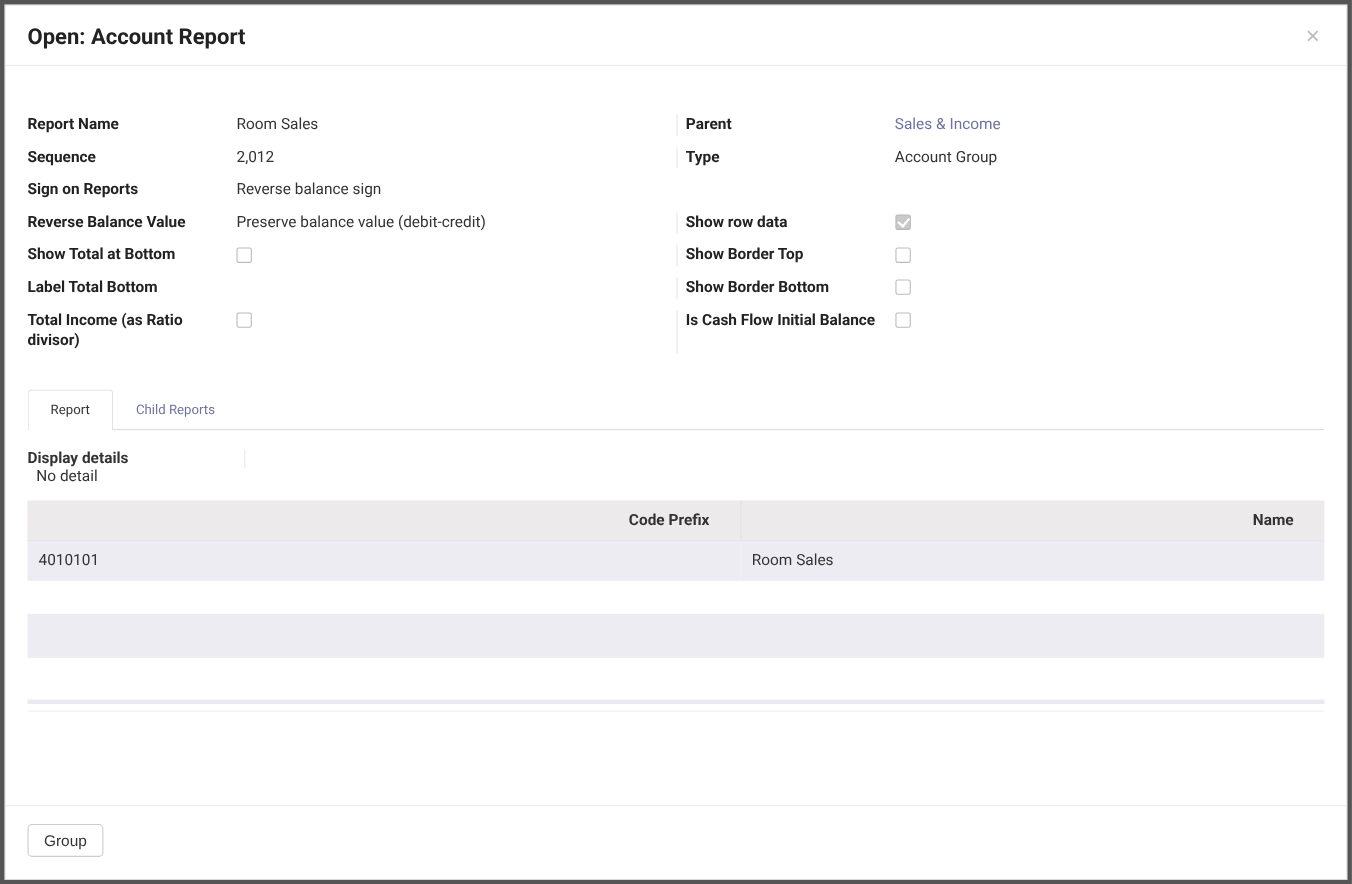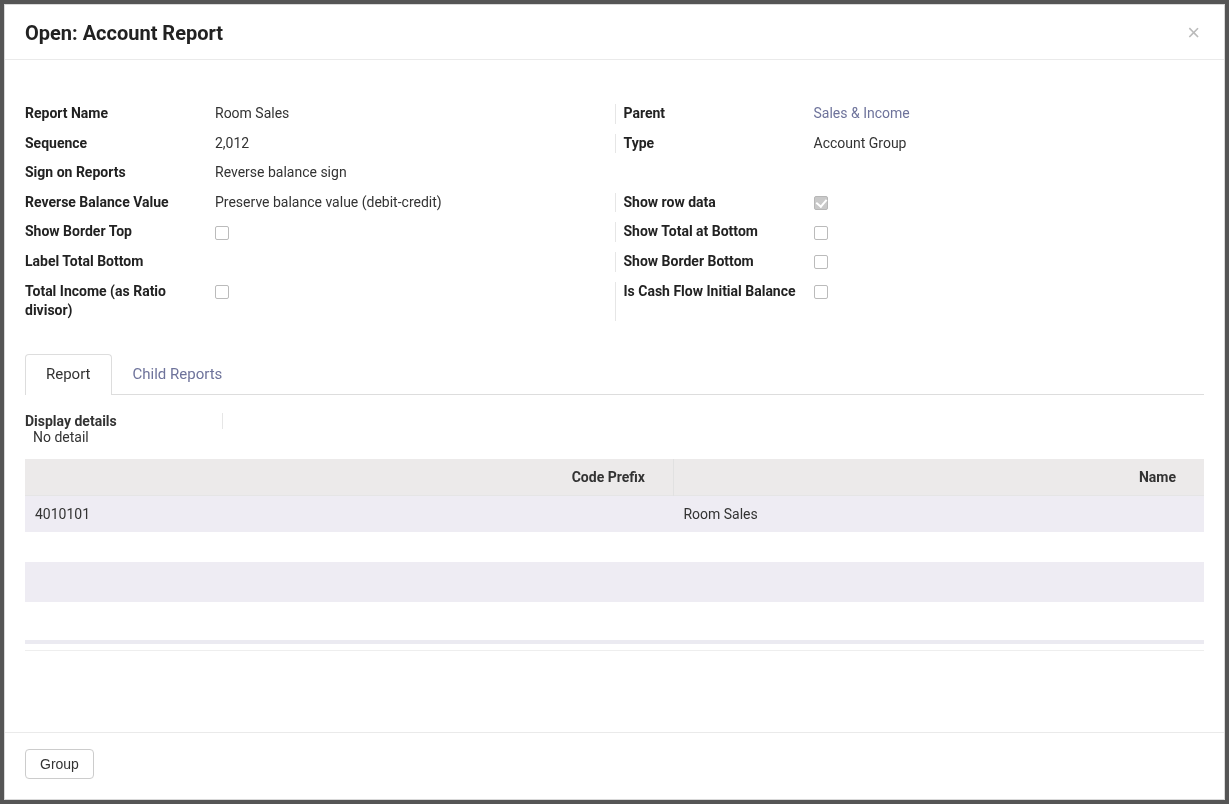--- a/index.html
+++ b/index.html
@@ -117,21 +117,21 @@
 
     
     .tabs {
       margin-top: 22px;
       border-bottom: 1px solid #ddd;
       display: flex;
       gap: 0;
     }
     .tab {
       padding: 10px 20px 12px;
-      font-size: 15px;
+      font-size: 12px;
       color: #6e739b;
       cursor: pointer;
       position: relative;
       bottom: -1px;
       border: 1px solid transparent;
       border-bottom: none;
       background: transparent;
     }
     .tab.active {
       color: #333;
@@ -232,25 +232,25 @@
           <div class="fld-value">Preserve balance value (debit-credit)</div>
         </div>
         <div class="form-col">
           <div class="fld-label">Show row data</div>
           <div class="fld-value"><span class="cb checked readonly"></span></div>
         </div>
       </div>
 
       <div class="form-row">
         <div class="form-col">
+          <div class="fld-label">Show Total at Bottom</div>
+          <div class="fld-value"><span class="cb"></span></div>
+        </div>
+        <div class="form-col">
           <div class="fld-label">Show Border Top</div>
-          <div class="fld-value"><span class="cb"></span></div>
-        </div>
-        <div class="form-col">
-          <div class="fld-label">Show Total at Bottom</div>
           <div class="fld-value"><span class="cb"></span></div>
         </div>
       </div>
 
       <div class="form-row">
         <div class="form-col">
           <div class="fld-label">Label Total Bottom</div>
           <div class="fld-value"></div>
         </div>
         <div class="form-col">

